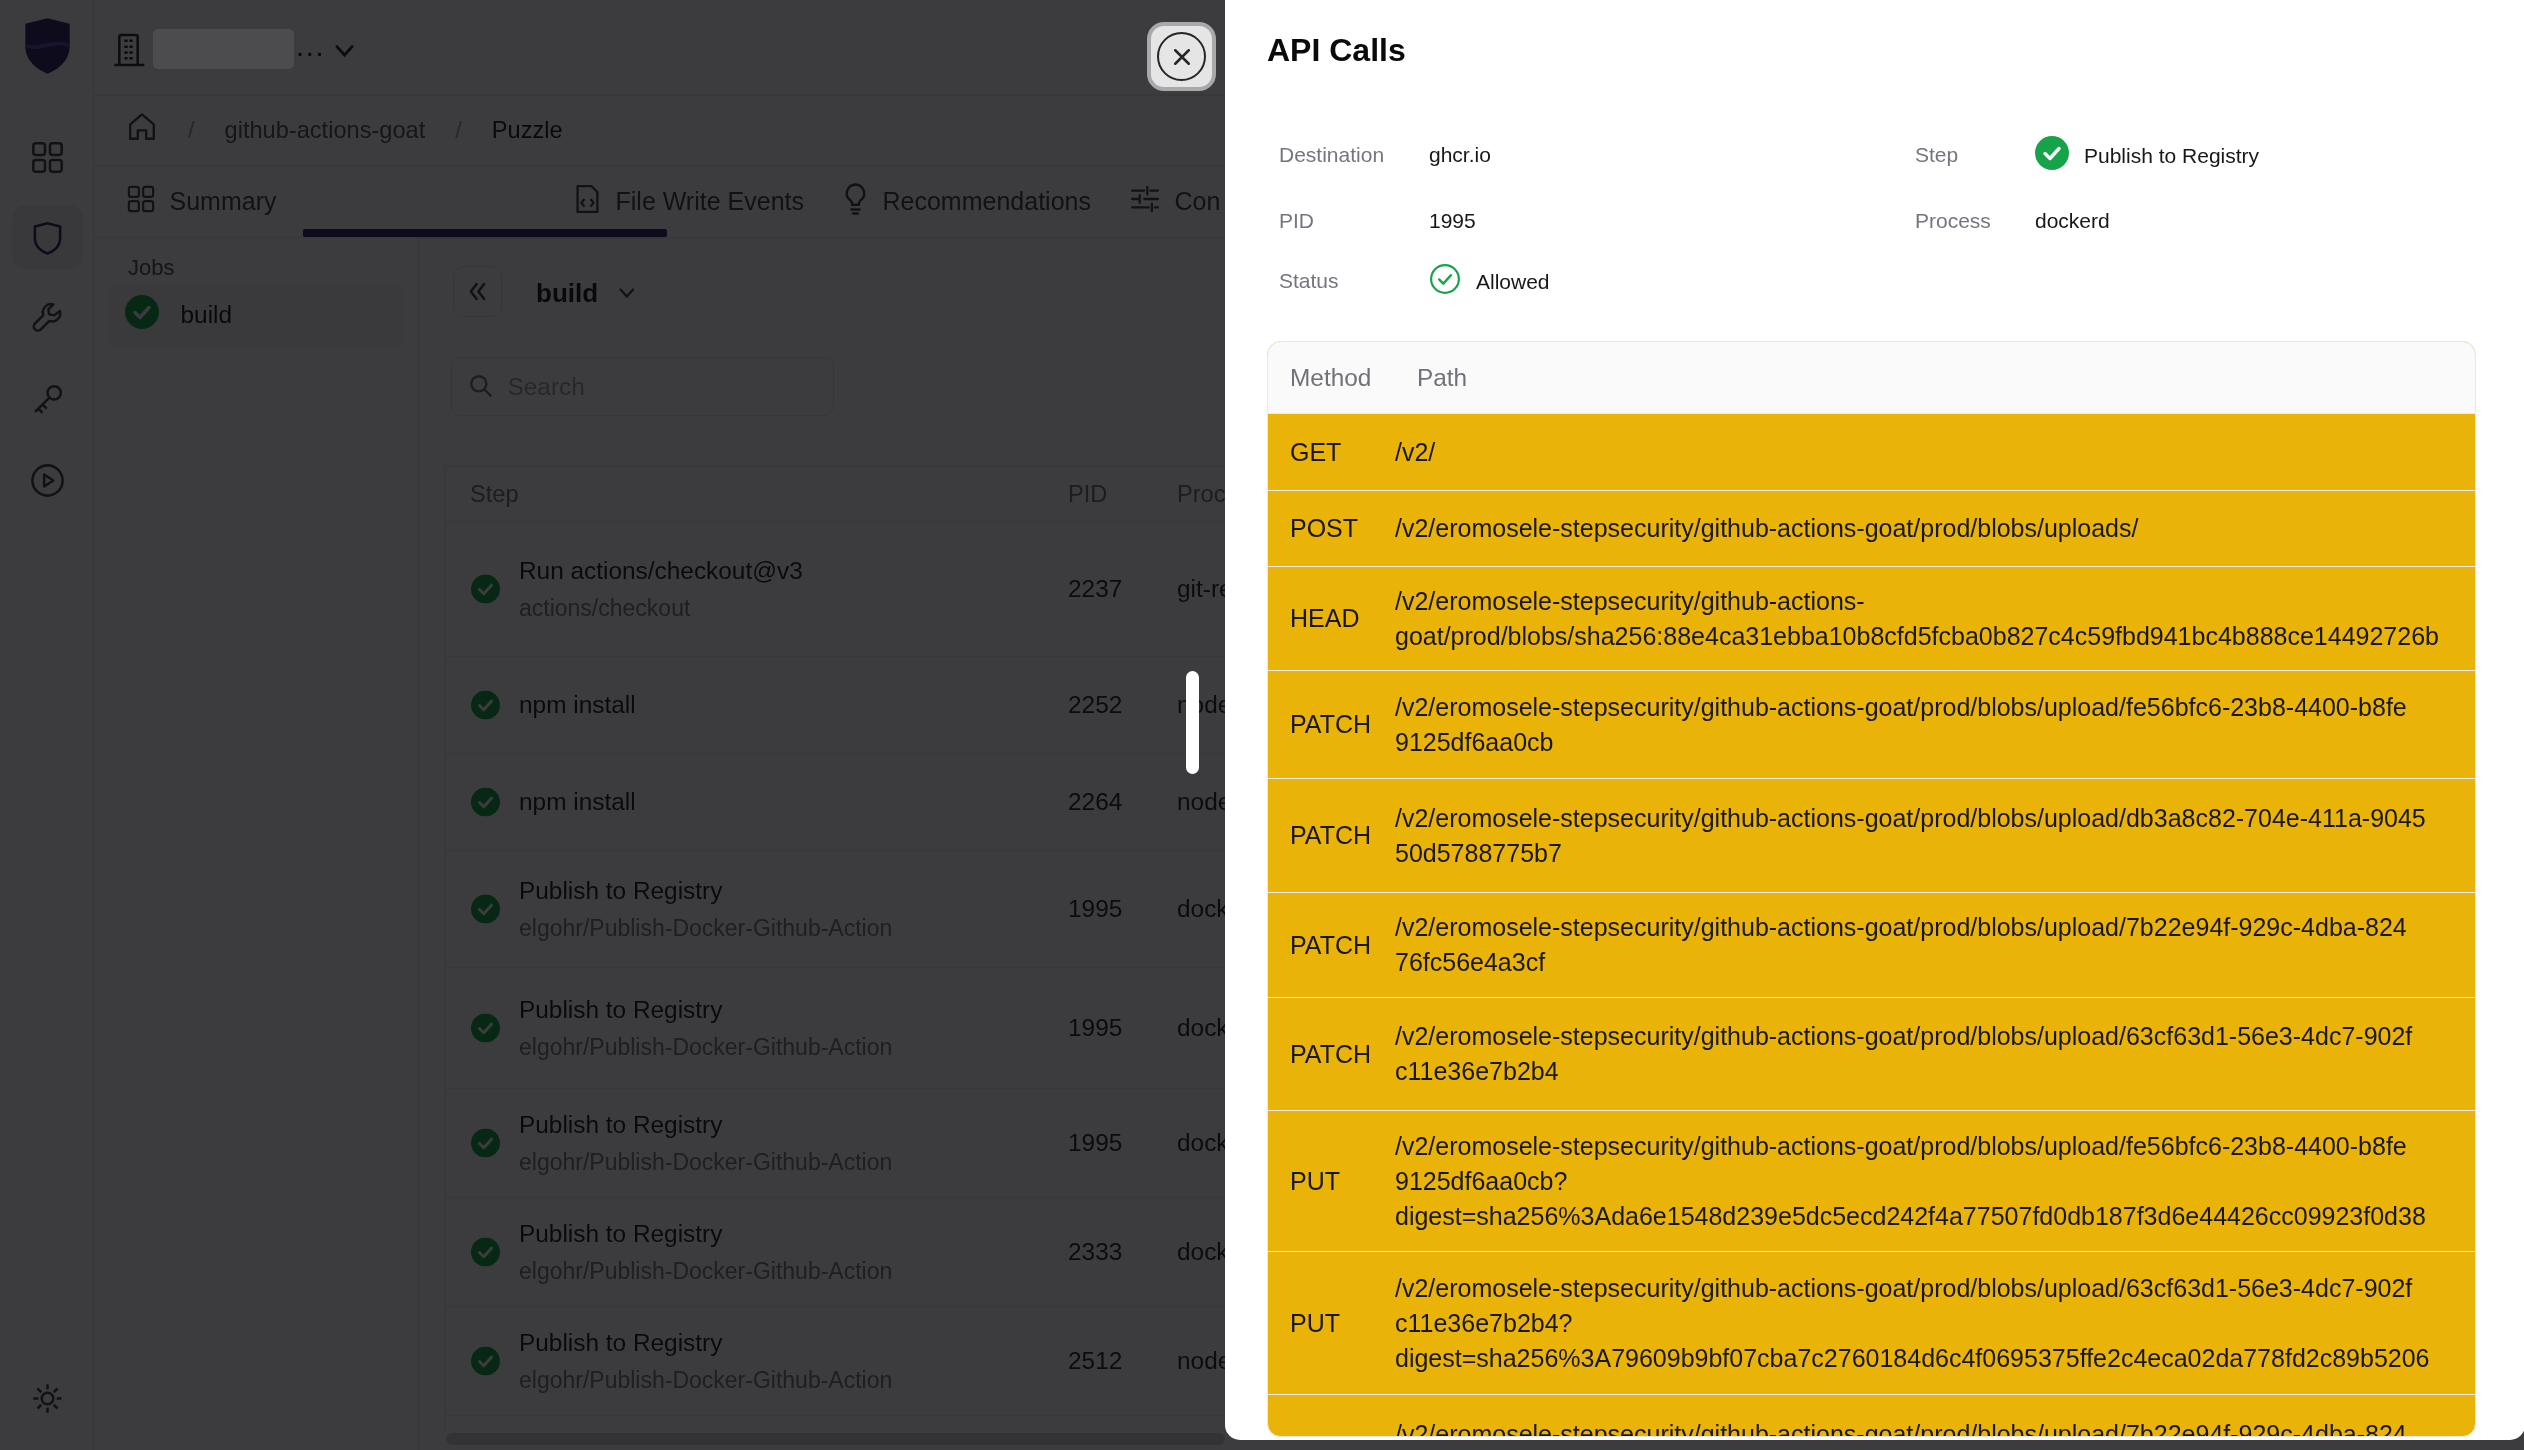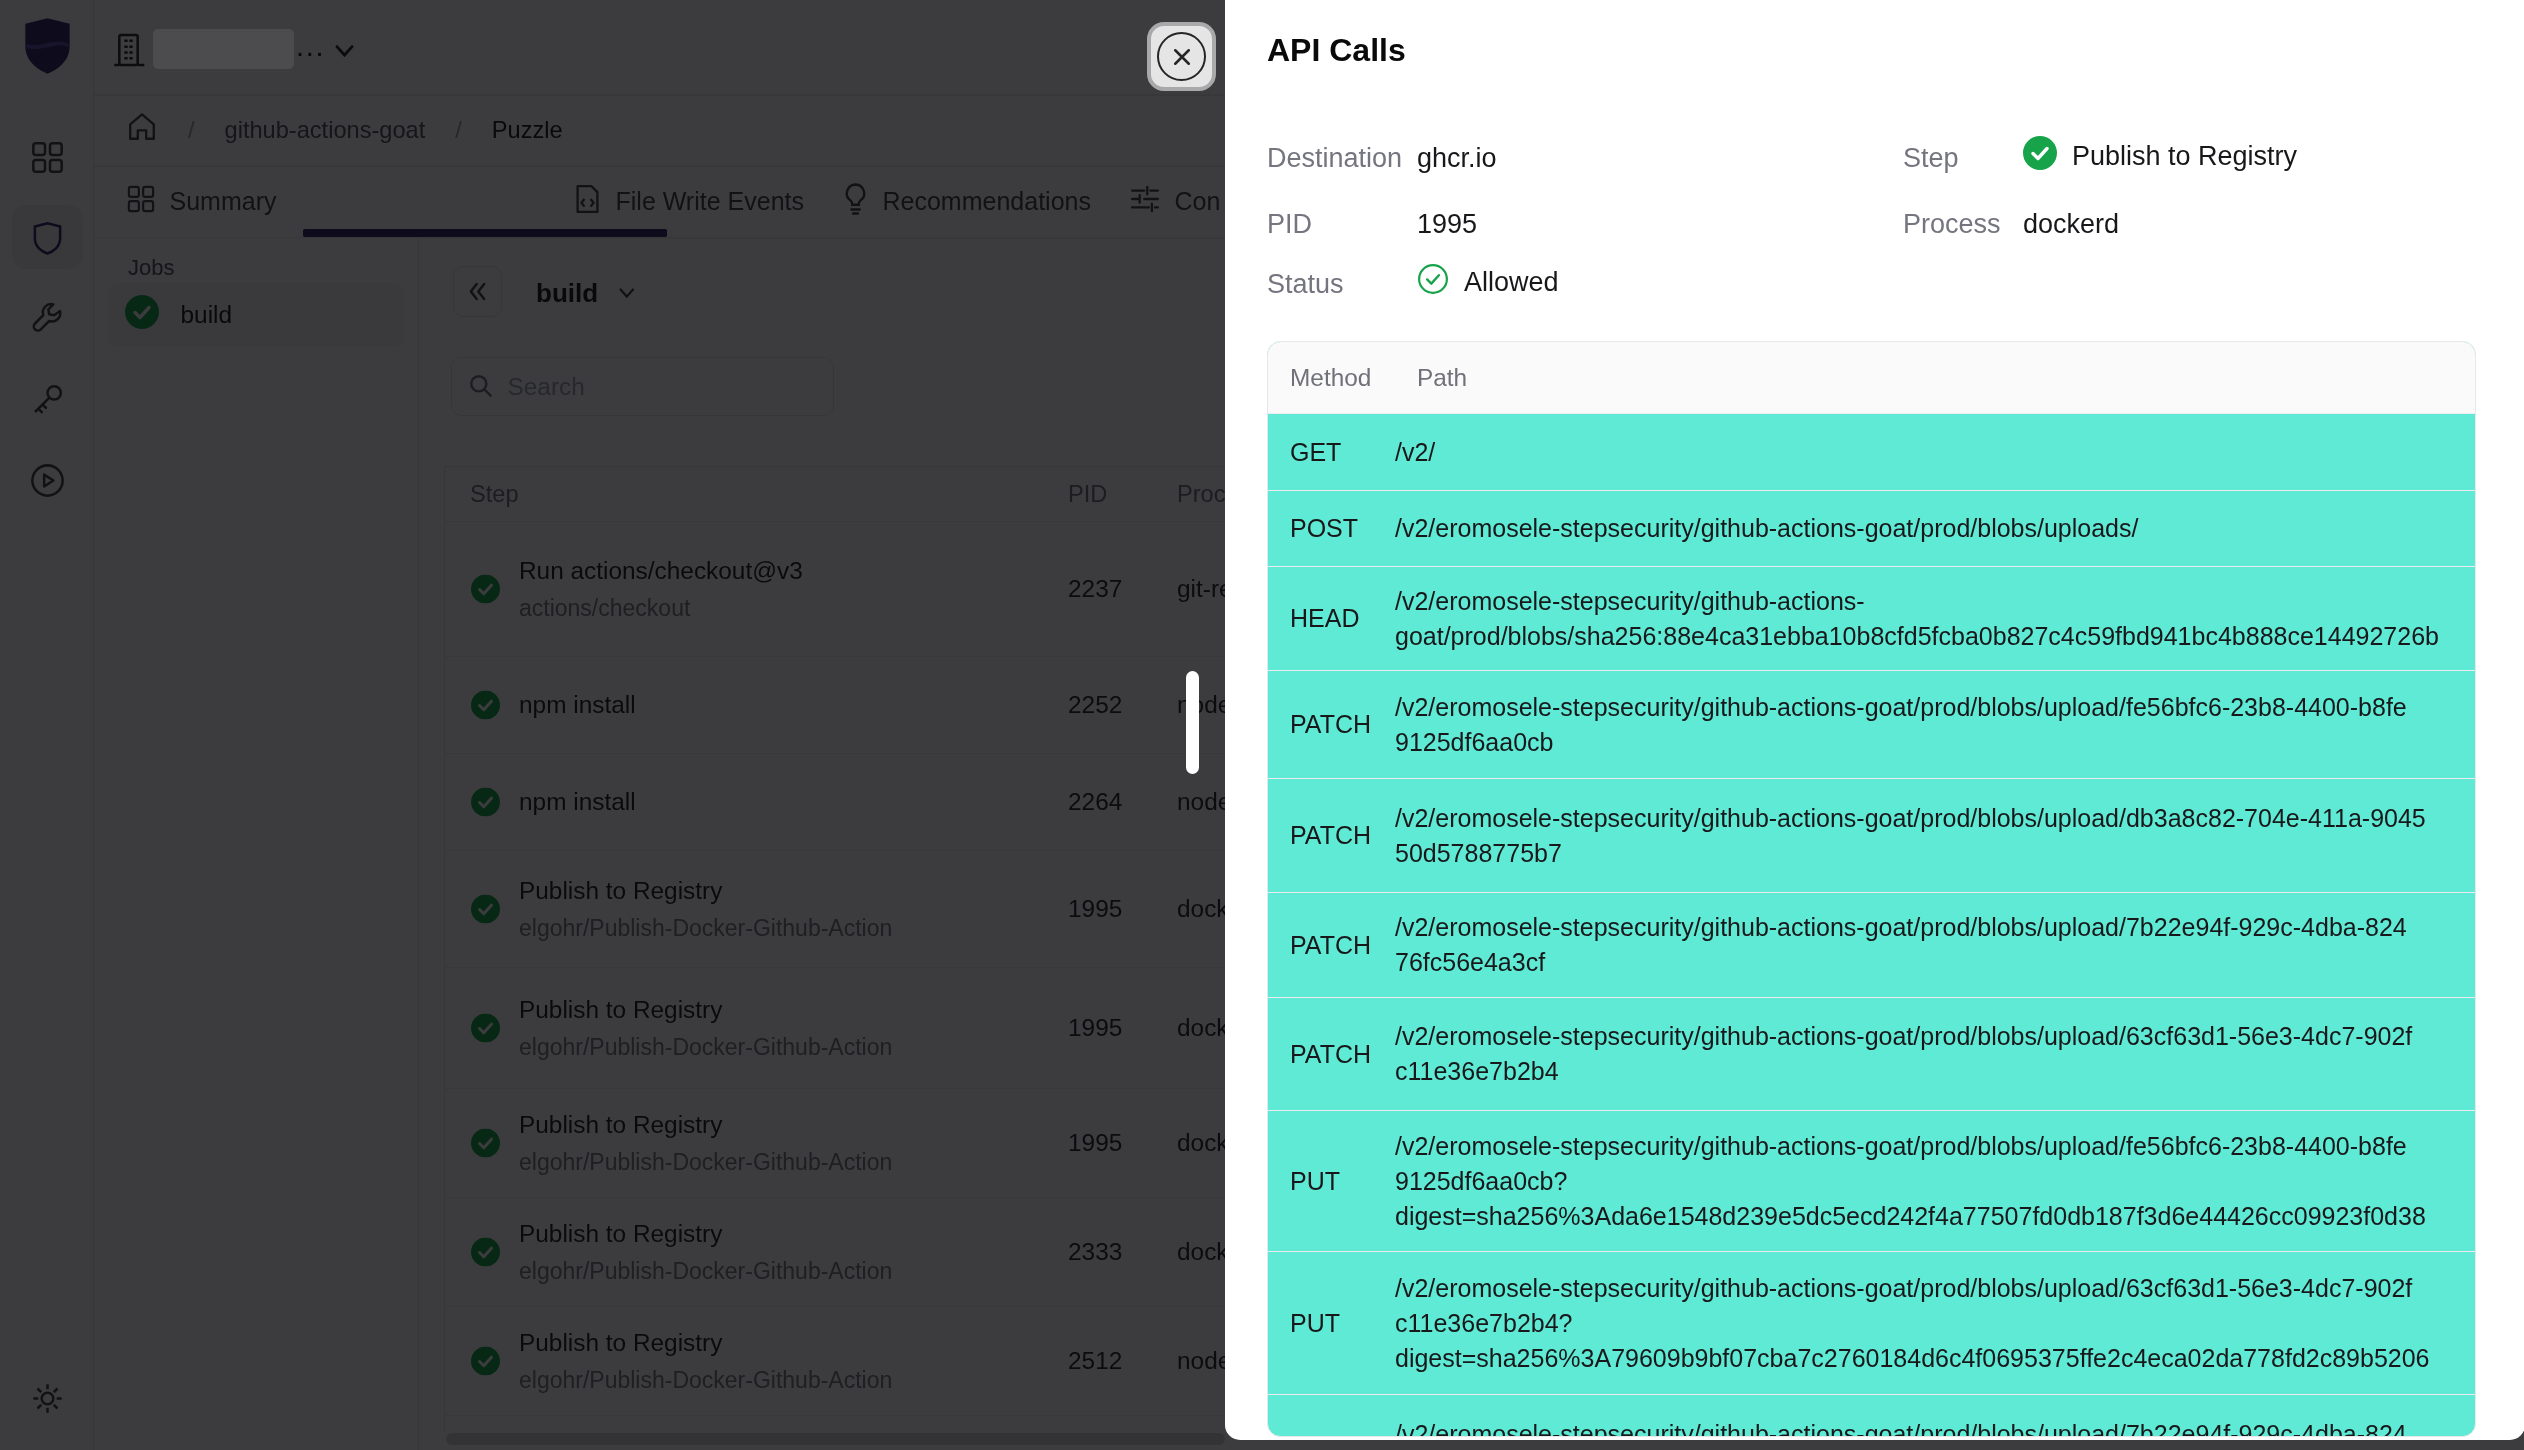--- a/index.html
+++ b/index.html
@@ -61,26 +61,26 @@
   
   .overlay { position:absolute; inset:0; background:rgba(5,5,8,0.78); z-index:10; }
   .org-redact { position:absolute; left:153px; top:29px; width:141px; height:40px; background:#4c4c4e; border-radius:5px; z-index:11; }
   .page-thumb { position:absolute; left:1186px; top:671px; width:12.6px; height:103px; background:#ffffff; border-radius:6.7px; z-index:11; }
   .close-btn { position:absolute; left:1147px; top:22px; width:69px; height:69px; z-index:12; background:#e5e5e6; border:4.2px solid #a9a9ab; border-radius:17px; display:flex; align-items:center; justify-content:center; cursor:pointer; }
   .close-circle { width:49px; height:49px; border:2.5px solid #262626; border-radius:50%; display:flex; align-items:center; justify-content:center; }
 
   
   .drawer { position:absolute; left:1225px; top:0; right:0; bottom:10px; background:#fff; z-index:12; border-radius:0 0 15px 15px; overflow:hidden; }
   .drawer-title { position:absolute; left:42px; top:32px; font-size:32px; font-weight:700; color:#0a0a0a; }
-  .fld { position:absolute; font-size:27px; }
+  .fld { position:absolute; font-size:21px;margin-left:12px; }
   .fld-label { color:#75757f; }
   .fld-value { color:#18181b; }
   .fld-row { display:flex; align-items:center; gap:15px; }
 
-  .api-card { position:absolute; left:42px; top:341px; width:1209px; bottom:3.4px; border:1.7px solid #e8e8ea; border-radius:13.5px; overflow:hidden; background:#5eead4; }
+  .api-card { position:absolute; left:42px; top:341px; width:1209px; bottom:3.4px; border:1.7px solid #e8e8ea; border-radius:13.5px; overflow:hidden; background:#eab308; }
   .api-head { position:relative; height:72px; background:#fafafa; border-bottom:1.7px solid #ececee; font-size:24.4px; color:#71717a; }
   .api-head span { position:absolute; top:50%; transform:translateY(-50%); }
   .ah-method{ left:22px; } .ah-path{ left:149px; }
   .api-row { display:flex; border-bottom:1.7px solid #ececee; }
   .api-method { width:127px; padding-left:22px; display:flex; align-items:center; font-size:25px; color:#18181b; flex:none; }
   .api-path { flex:1 1 auto; min-width:0; display:flex; flex-direction:column; justify-content:center; overflow:hidden; font-size:25px; line-height:35px; color:#18181b; }
   .api-path div { white-space:nowrap; }
   .api-row.align-top .api-path { justify-content:flex-start; padding-top:22px; }
 </style>
 </head>

